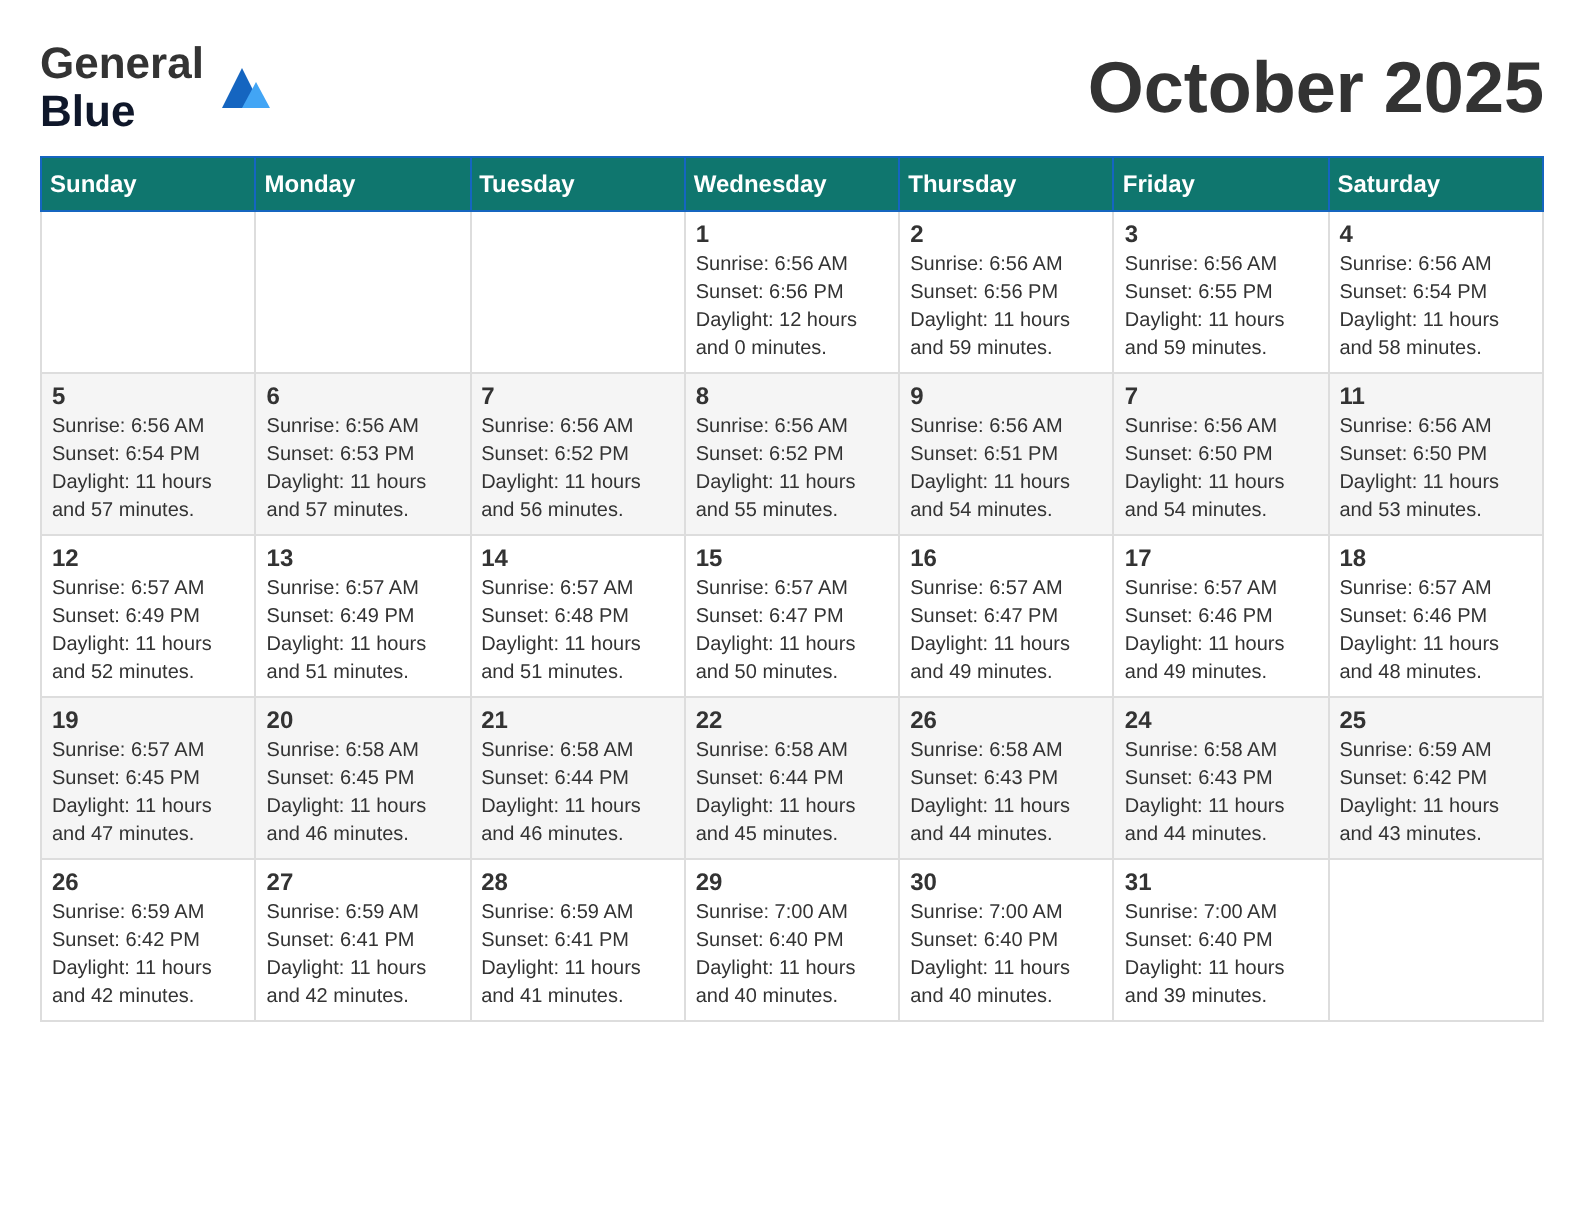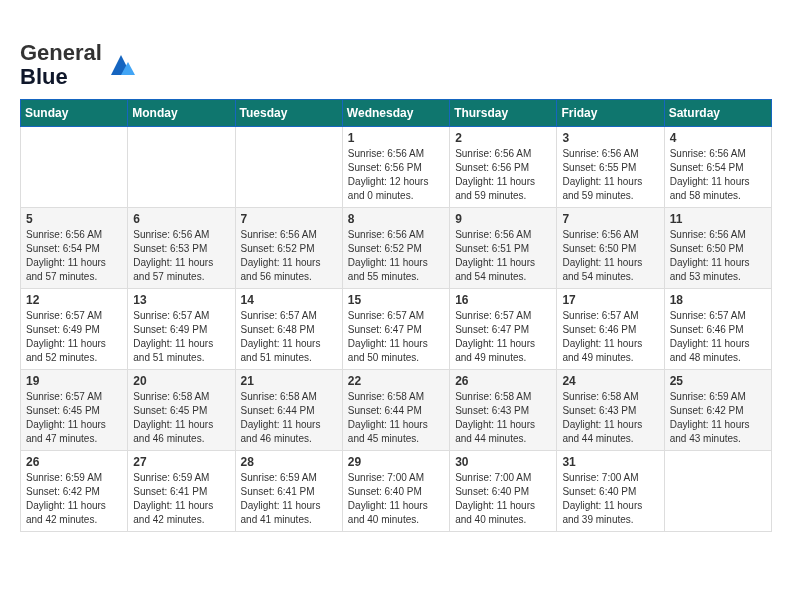--- a/index.html
+++ b/index.html
@@ -8,21 +8,20 @@
       background: #fff;
       width: 792px;
       min-height: 612px;
       padding: 20px;
     }
     .header {
       display: flex;
       justify-content: space-between;
       align-items: center;
       margin-bottom: 10px;
-      margin-top: 21px;
     }
     .logo {
       display: flex;
       align-items: center;
     }
     .logo-text {
       font-size: 22px;
       font-weight: bold;
       line-height: 1.1;
     }
@@ -96,20 +95,21 @@
         <span class="general">General</span><br>
         <span class="blue">Blue</span>
       </div>
     </div>
     <svg class="logo-icon" viewBox="0 0 30 30">
       <polygon points="5,25 15,5 25,25" fill="#1565c0"></polygon>
       <polygon points="15,25 22,12 29,25" fill="#42a5f5"></polygon>
     </svg>
   </div>
   <div class="title-block">
+    <div class="month-title">October 2025</div>
   </div>
 </div>
 
 <table class="calendar">
   <thead>
     <tr>
     <th>Sunday</th>
         <th>Monday</th>
         <th>Tuesday</th>
         <th>Wednesday</th>

